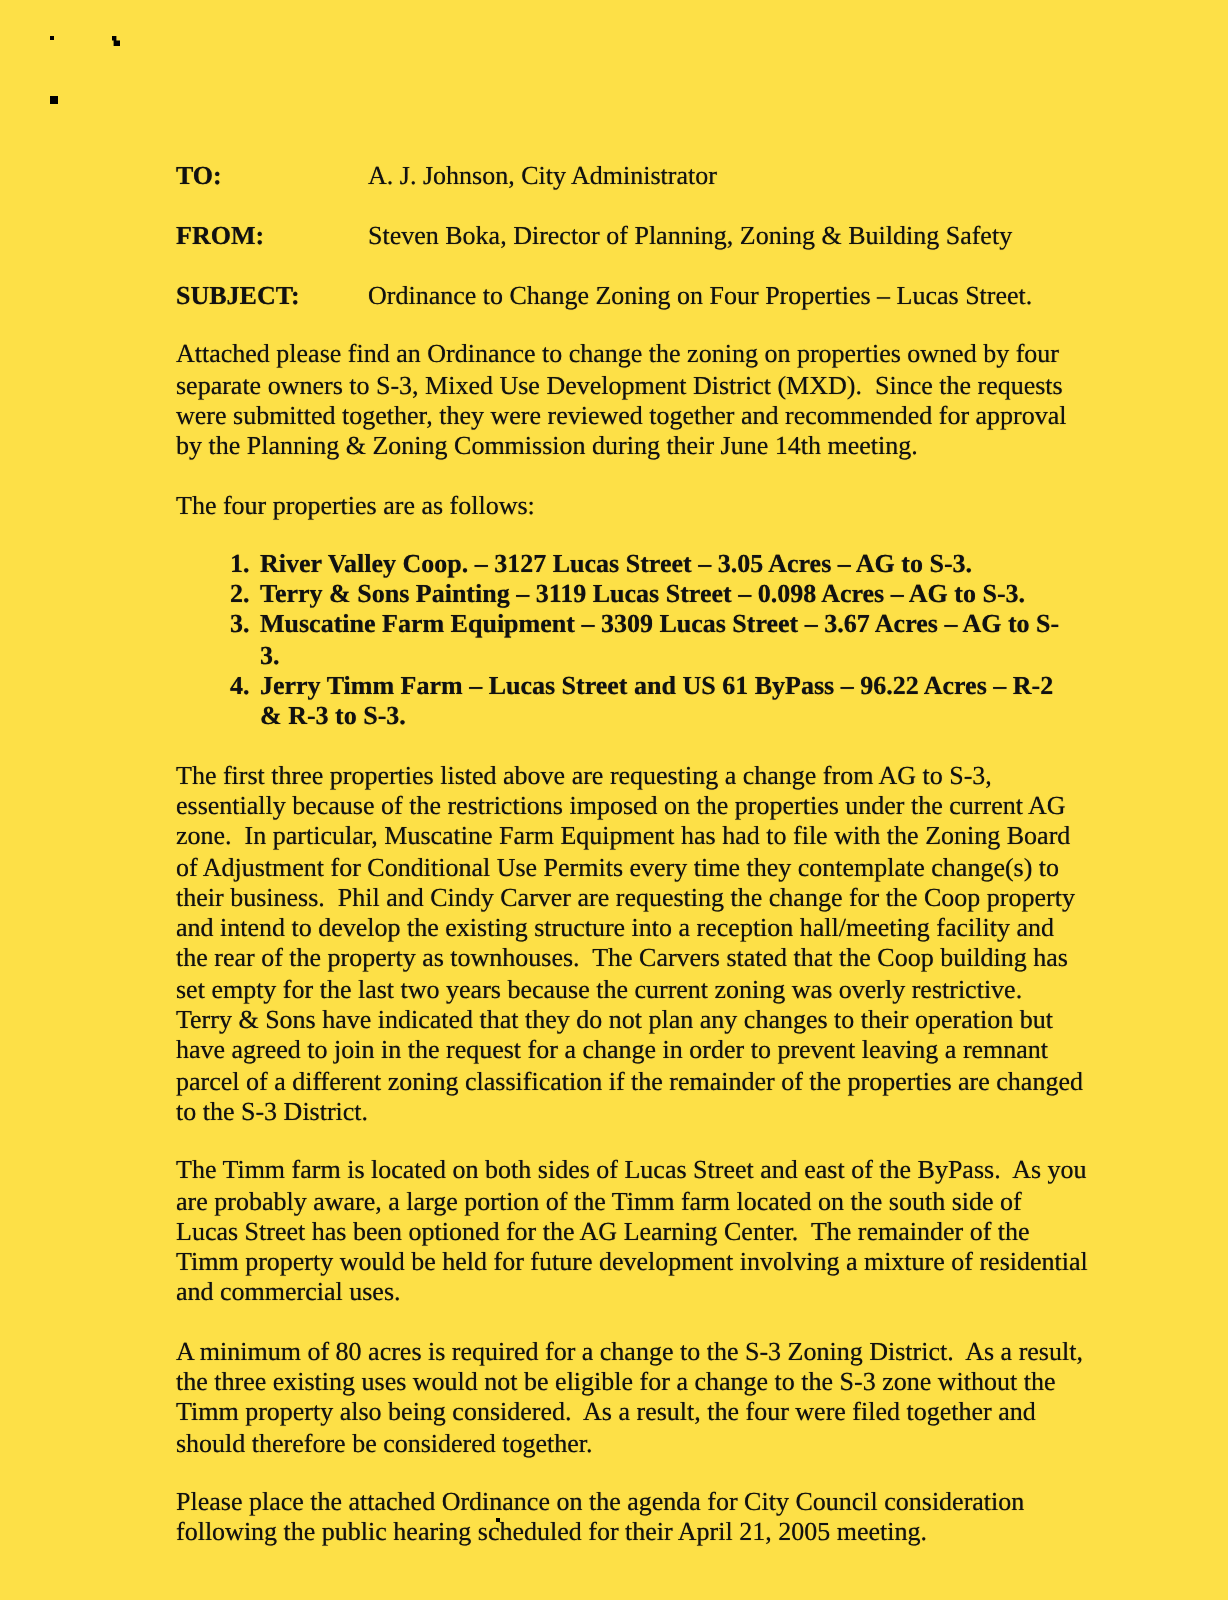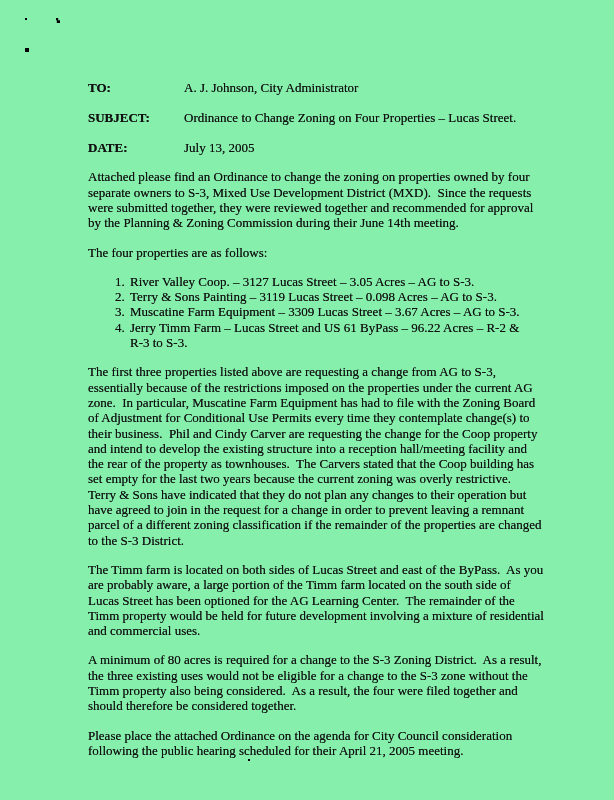--- a/index.html
+++ b/index.html
@@ -4,21 +4,21 @@
 <style>
   html, body {
     margin: 0;
     padding: 0;
     background: #ffffff;
   }
   .page {
     position: relative;
     width: 614px;
     height: 800px;
-    background: #86efac;
+    background: #fde047;
     overflow: hidden;
     font-family: "Liberation Serif", "DejaVu Serif", serif;
     color: #111111;
   }
   .content {
     position: absolute;
     left: 88px;
     top: 80px;
     width: 456px;
     font-size: 13px;
@@ -40,20 +40,21 @@
     margin-left: 16px;
   }
   .content p {
     margin: 0 0 14px 0;
     white-space: pre-wrap;
     font-family: Liberation Serif, serif;
   }
   ol.props {
     margin: 0 12px 14px 0;
     padding-left: 40px;
+    font-weight: bold;
   }
   ol.props li {
     margin: 0;
     padding-left: 2px;
   }
   
   .speckle {
     position: absolute;
     background: #000;
   }
@@ -72,30 +73,30 @@
   <span class="speckle sp3"></span>
   <span class="speckle sp4"></span>
 
   <div class="content">
 
     <div class="hdr-row">
       <span class="hdr-label">TO:</span>
       <span class="hdr-value">A. J.  Johnson, City Administrator</span>
     </div>
 
+    <div class="hdr-row">
+      <span class="hdr-label">FROM:</span>
+      <span class="hdr-value">Steven Boka, Director of Planning, Zoning &amp; Building Safety</span>
+    </div>
 
     <div class="hdr-row">
       <span class="hdr-label">SUBJECT:</span>
       <span class="hdr-value">Ordinance to Change Zoning on Four Properties – Lucas Street.</span>
     </div>
 
-    <div class="hdr-row">
-      <span class="hdr-label">DATE:</span>
-      <span class="hdr-value">July 13, 2005</span>
-    </div>
 
     <p>Attached please find an Ordinance to change the zoning on properties owned by four separate owners to S-3, Mixed Use Development District (MXD).  Since the requests were submitted together, they were reviewed together and recommended for approval by the Planning &amp; Zoning Commission during their June 14th meeting.</p>
 
     <p>The four properties are as follows:</p>
 
     <ol class="props">
       <li>River Valley Coop. – 3127 Lucas Street – 3.05 Acres – AG to S-3.</li>
       <li>Terry &amp; Sons Painting – 3119 Lucas Street – 0.098 Acres – AG to S-3.</li>
       <li>Muscatine Farm Equipment – 3309 Lucas Street – 3.67 Acres – AG to S-3.</li>
       <li>Jerry Timm Farm – Lucas Street and US 61 ByPass – 96.22 Acres – R-2 &amp; R-3 to S-3.</li>

